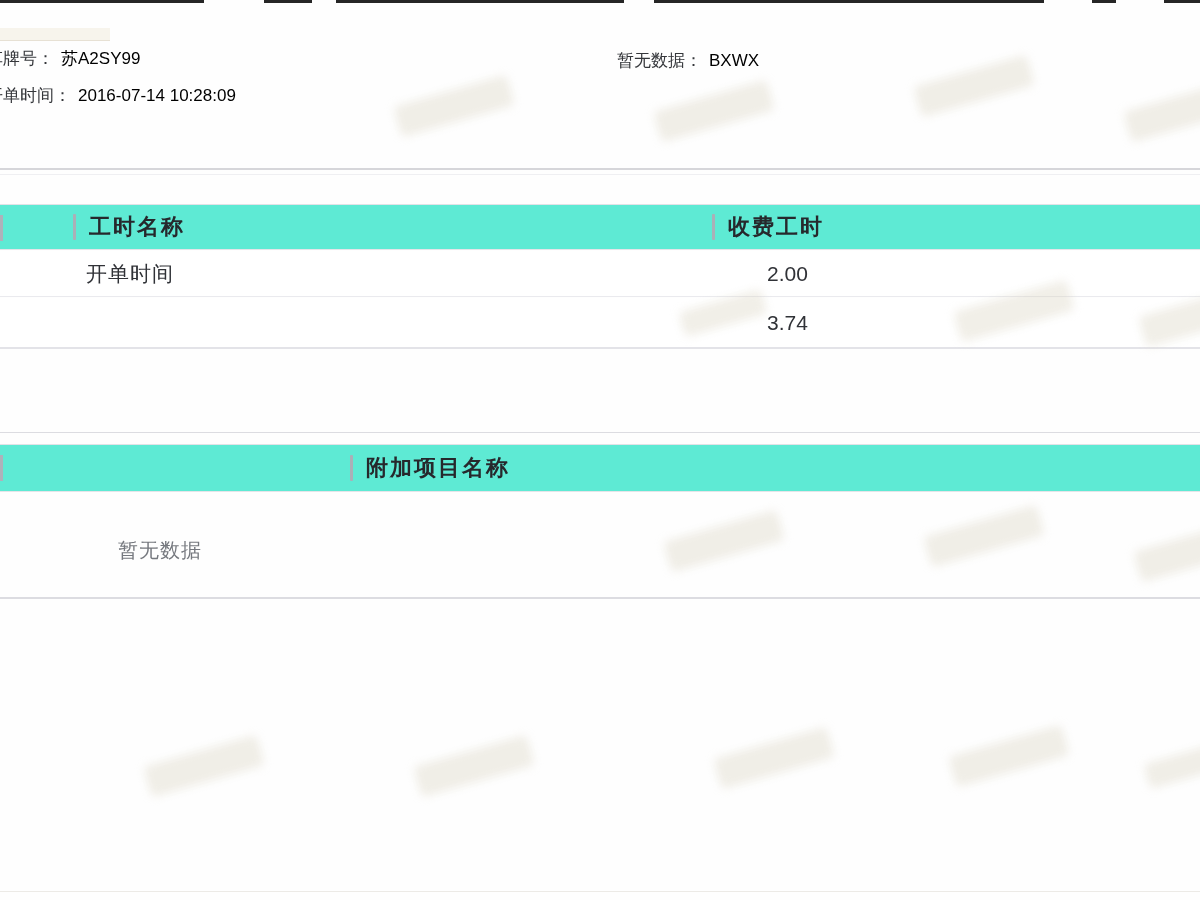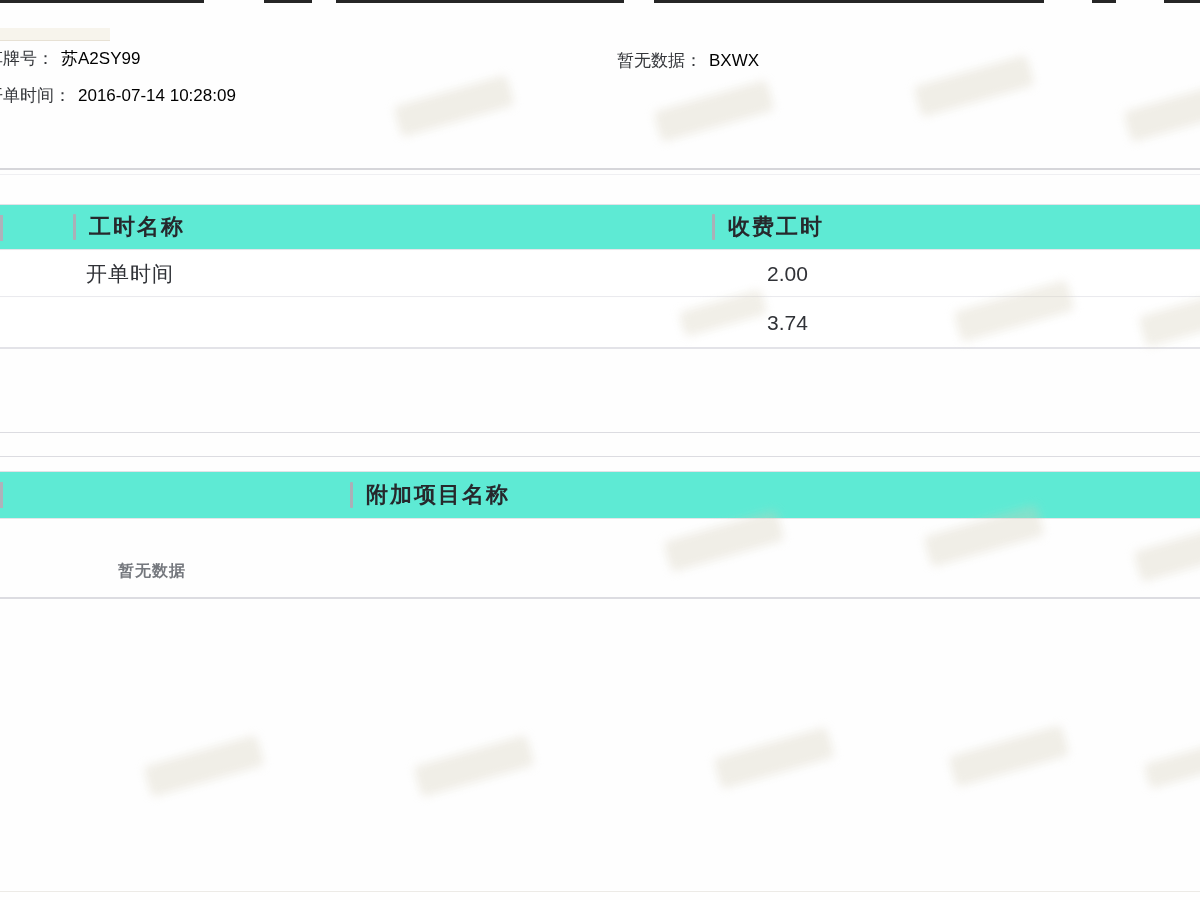--- a/index.html
+++ b/index.html
@@ -47,21 +47,21 @@
   .bottom-faint  { position:absolute; left:0; top:891px; width:1200px; height:1px; background:#eceae6; }
 
   
   .thead {
     position:absolute; left:0; width:1200px;
     background:#5eead4;
     border-top:1px solid #e2e2e7;
     border-bottom:1px solid #e5e5e9;
   }
   .thead-labor { top:204px; height:46px; }
-  .thead-extra { top:471px; height:48px; }
+  .thead-extra { top:444px; height:48px; }
   .th { position:absolute; top:0; height:100%; display:flex; align-items:center; }
   .th-label {
     font-size:22px; font-weight:600; letter-spacing:2px; color:#26282c;
   }
   .accent-bar {
     display:inline-block; width:3px; height:26px; background:#abafb7;
     margin-right:13px; border-radius:1px;
   }
   .edge-stub {
     position:absolute; left:0; top:10px; width:3px; height:26px; background:#aeb2ba;
@@ -73,24 +73,23 @@
   
   .trow { position:absolute; left:0; width:1200px; background:#ffffff; }
   .trow-1 { top:251px; height:46px; border-bottom:1px solid #eaeaee; }
   .trow-2 { top:298px; height:51px; border-bottom:2px solid #e3e3e8; }
   .td { position:absolute; top:0; height:100%; display:flex; align-items:center;
         font-size:21px; letter-spacing:1px; color:#303237; }
   .td1 { left:86px; }
   .td2 { left:767px; letter-spacing:0; }
 
   .empty-text {
-    position:absolute; left:118px; top:559px;
-    font-size:16px; letter-spacing:1px; color:#75787e;
+    position:absolute; left:118px; top:538px;
+    font-size:20px; letter-spacing:1px; color:#75787e;
     line-height:24px;
-    font-weight:bold;
   }
 
   
   .wm {
     position:absolute; width:118px; height:32px;
     background:rgba(213,204,184,0.32);
     filter:blur(5px);
     transform:rotate(-16deg);
     border-radius:6px;
     pointer-events:none;

